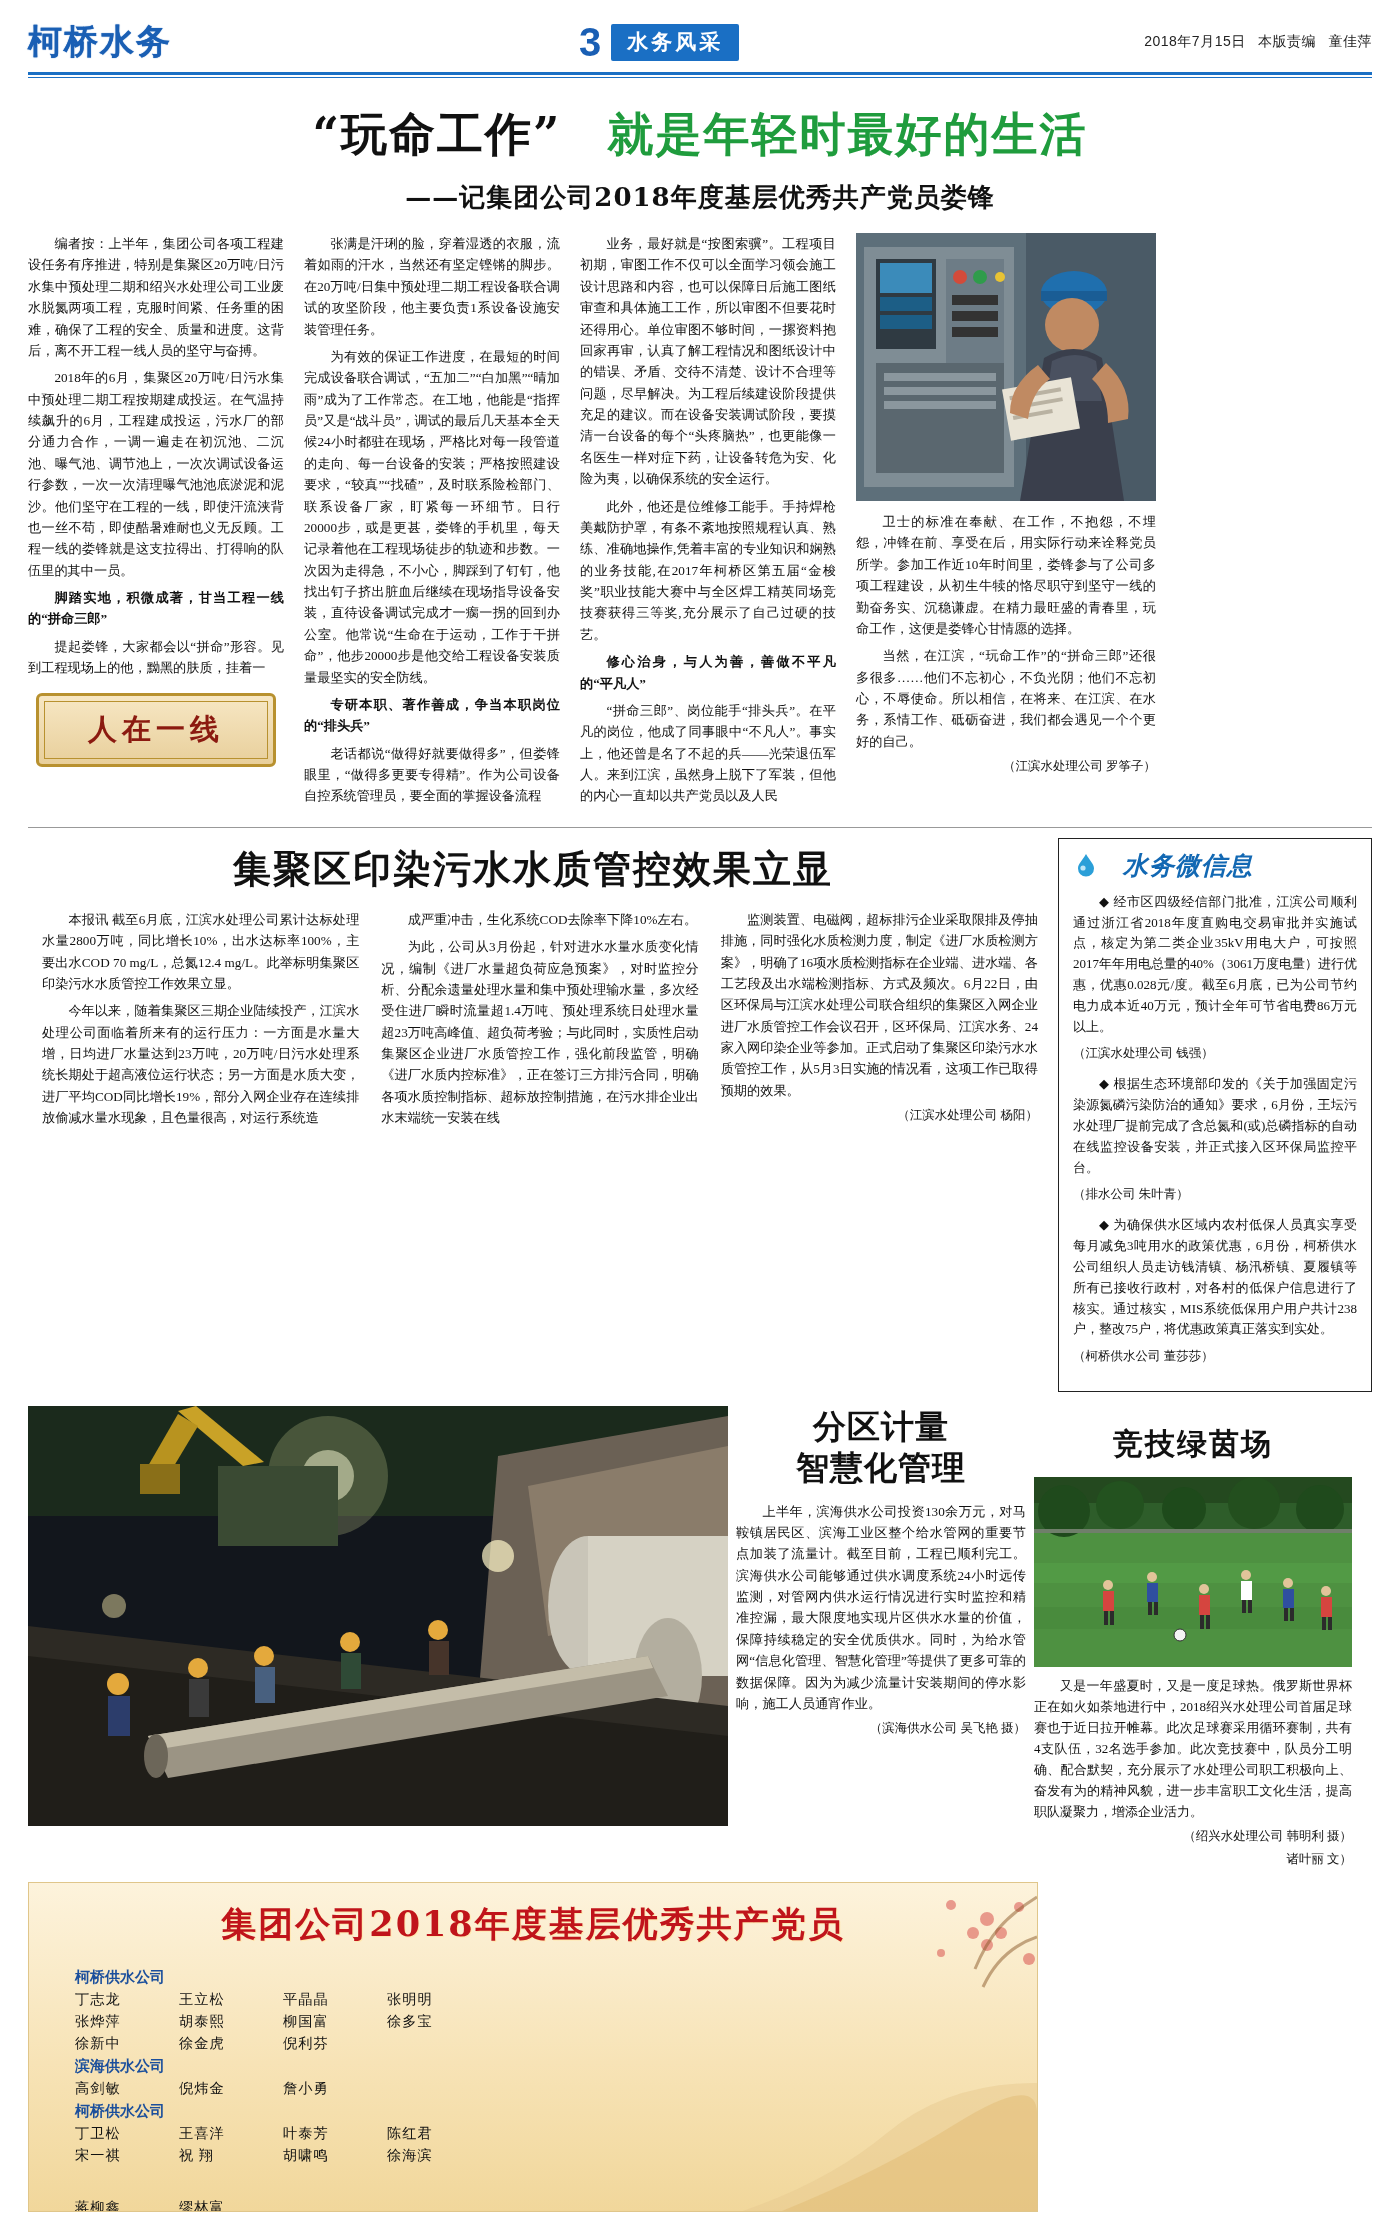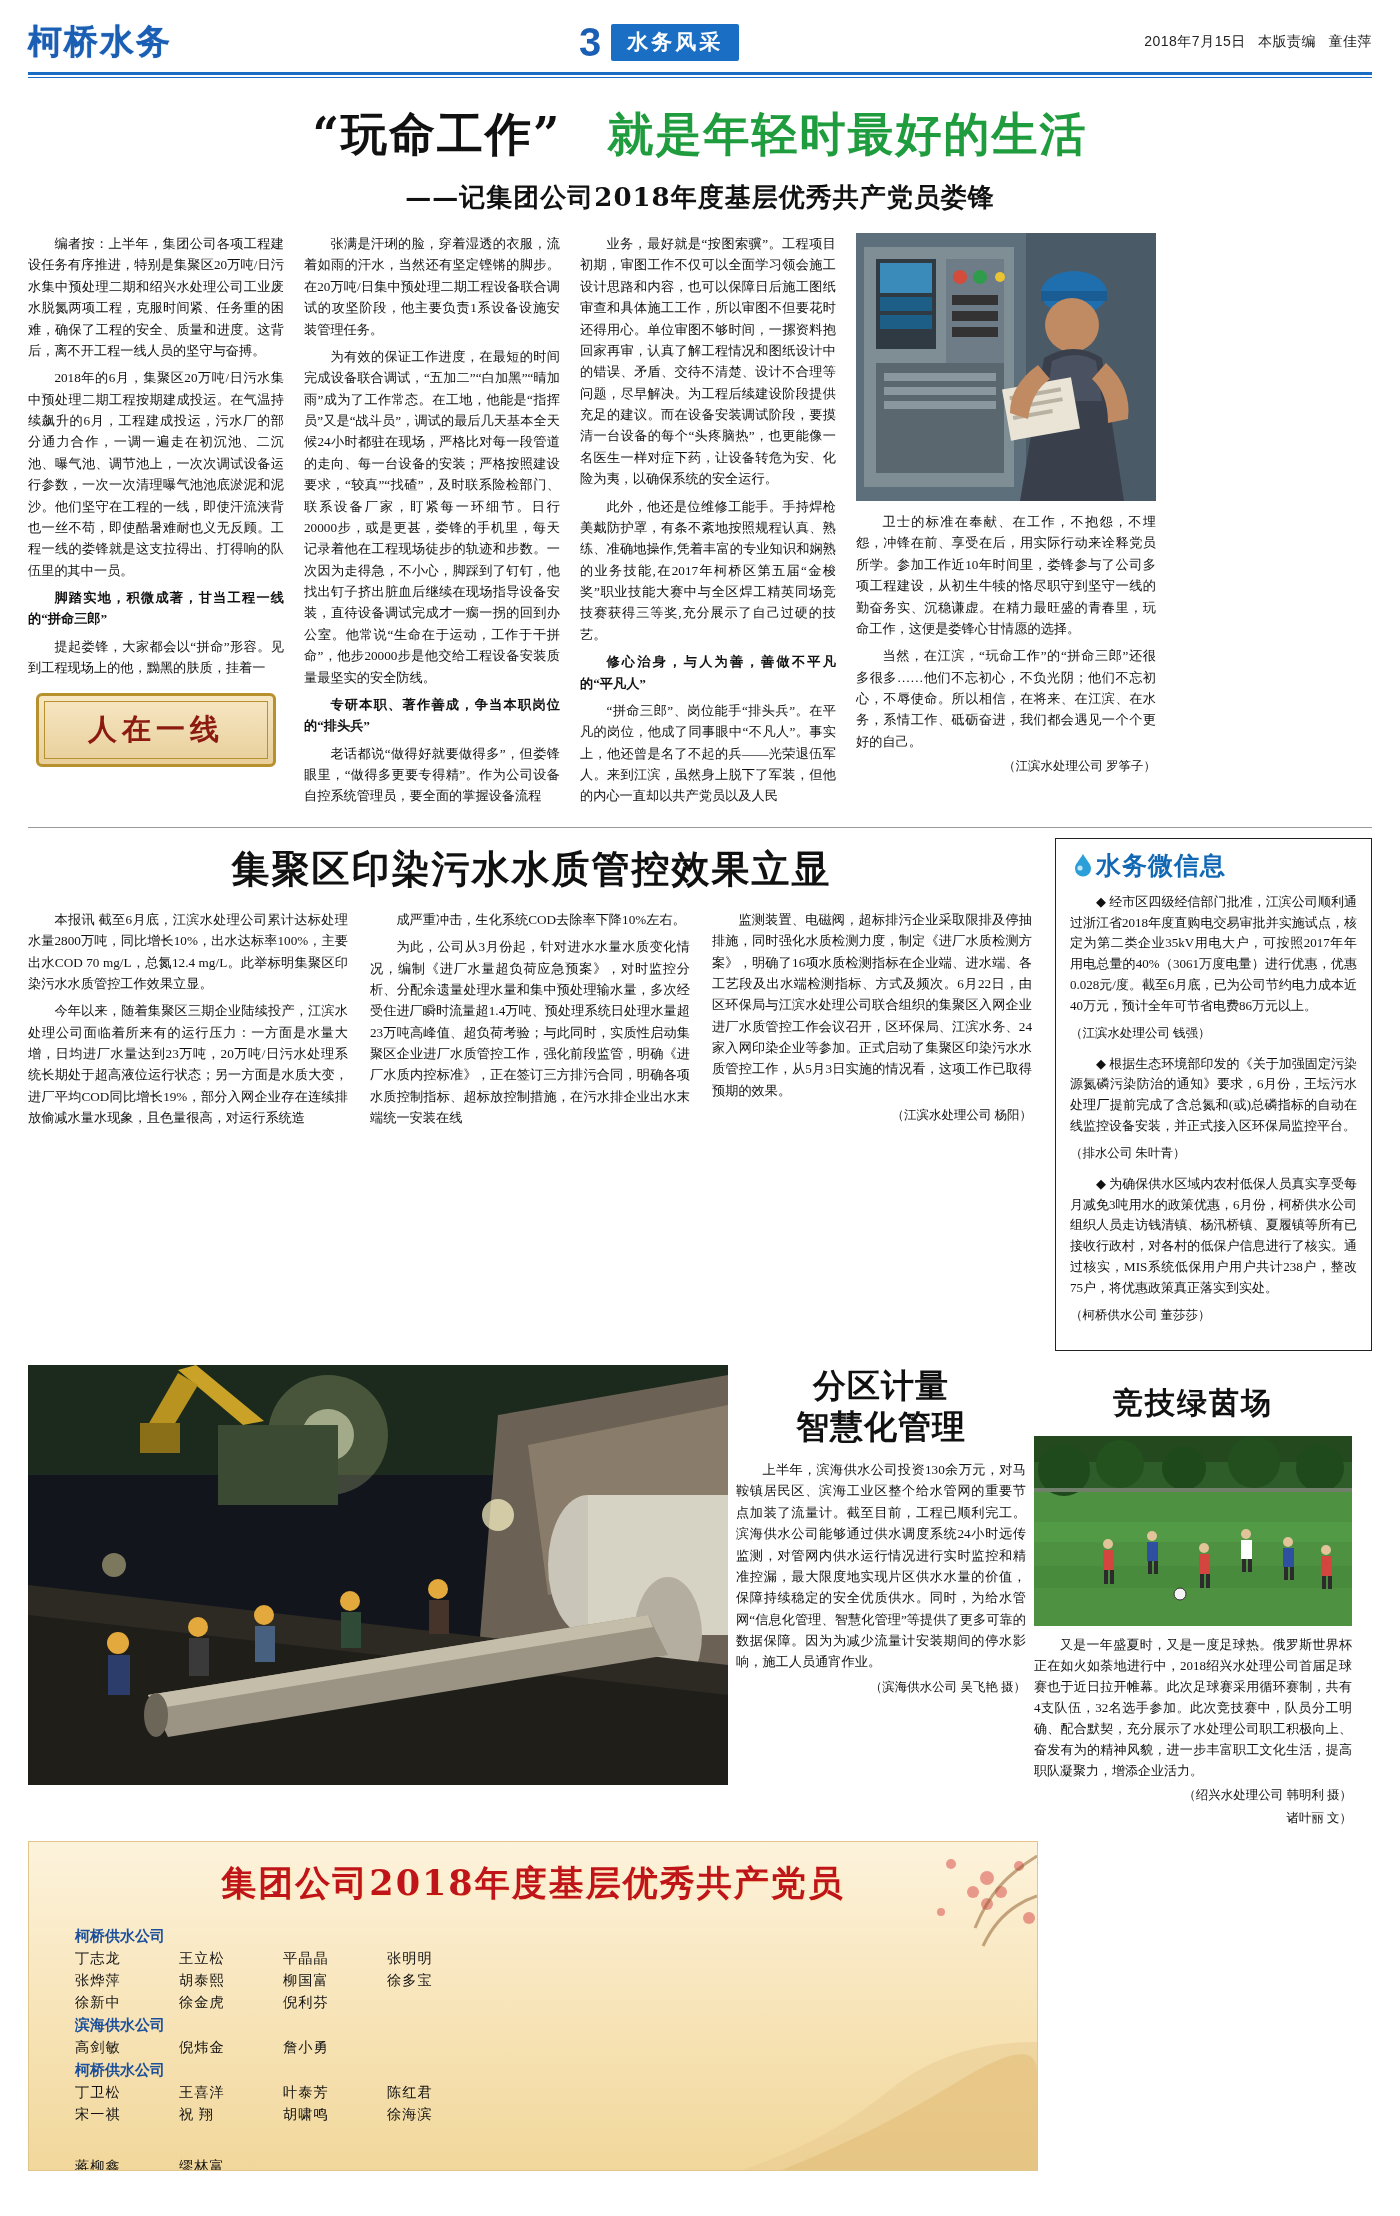--- a/index.html
+++ b/index.html
@@ -155,41 +155,43 @@
     font-family: "DejaVu Serif", serif;
     font-weight: bold;
     font-size: 38px;
     text-align: center;
     letter-spacing: 2px;
     margin: 6px 0 14px 0;
   }
   .three-col {
     display: flex;
     gap: 22px;
+    margin-left: 14px;
   }
   .three-col .tc { width: 320px; }
   .three-col p {
     margin: 0 0 6px 0;
     font-size: 13.2px;
     line-height: 1.62;
     text-align: justify;
     text-indent: 2em;
   }
 
   
   .micro-box {
     width: 318px;
     border: 1px solid #222;
     padding: 10px 14px 14px 14px;
   }
   .micro-head {
     display: flex;
     align-items: center;
-    gap: 0;
+    gap: 24px;
     margin-bottom: 10px;
+    font-style: italic;
   }
   .micro-head .drop {
     width: 26px; height: 26px;
     position: relative;
   }
   .micro-title {
     font-family: "DejaVu Serif", serif;
     font-weight: bold;
     font-size: 25px;
     color: #1268b3;

